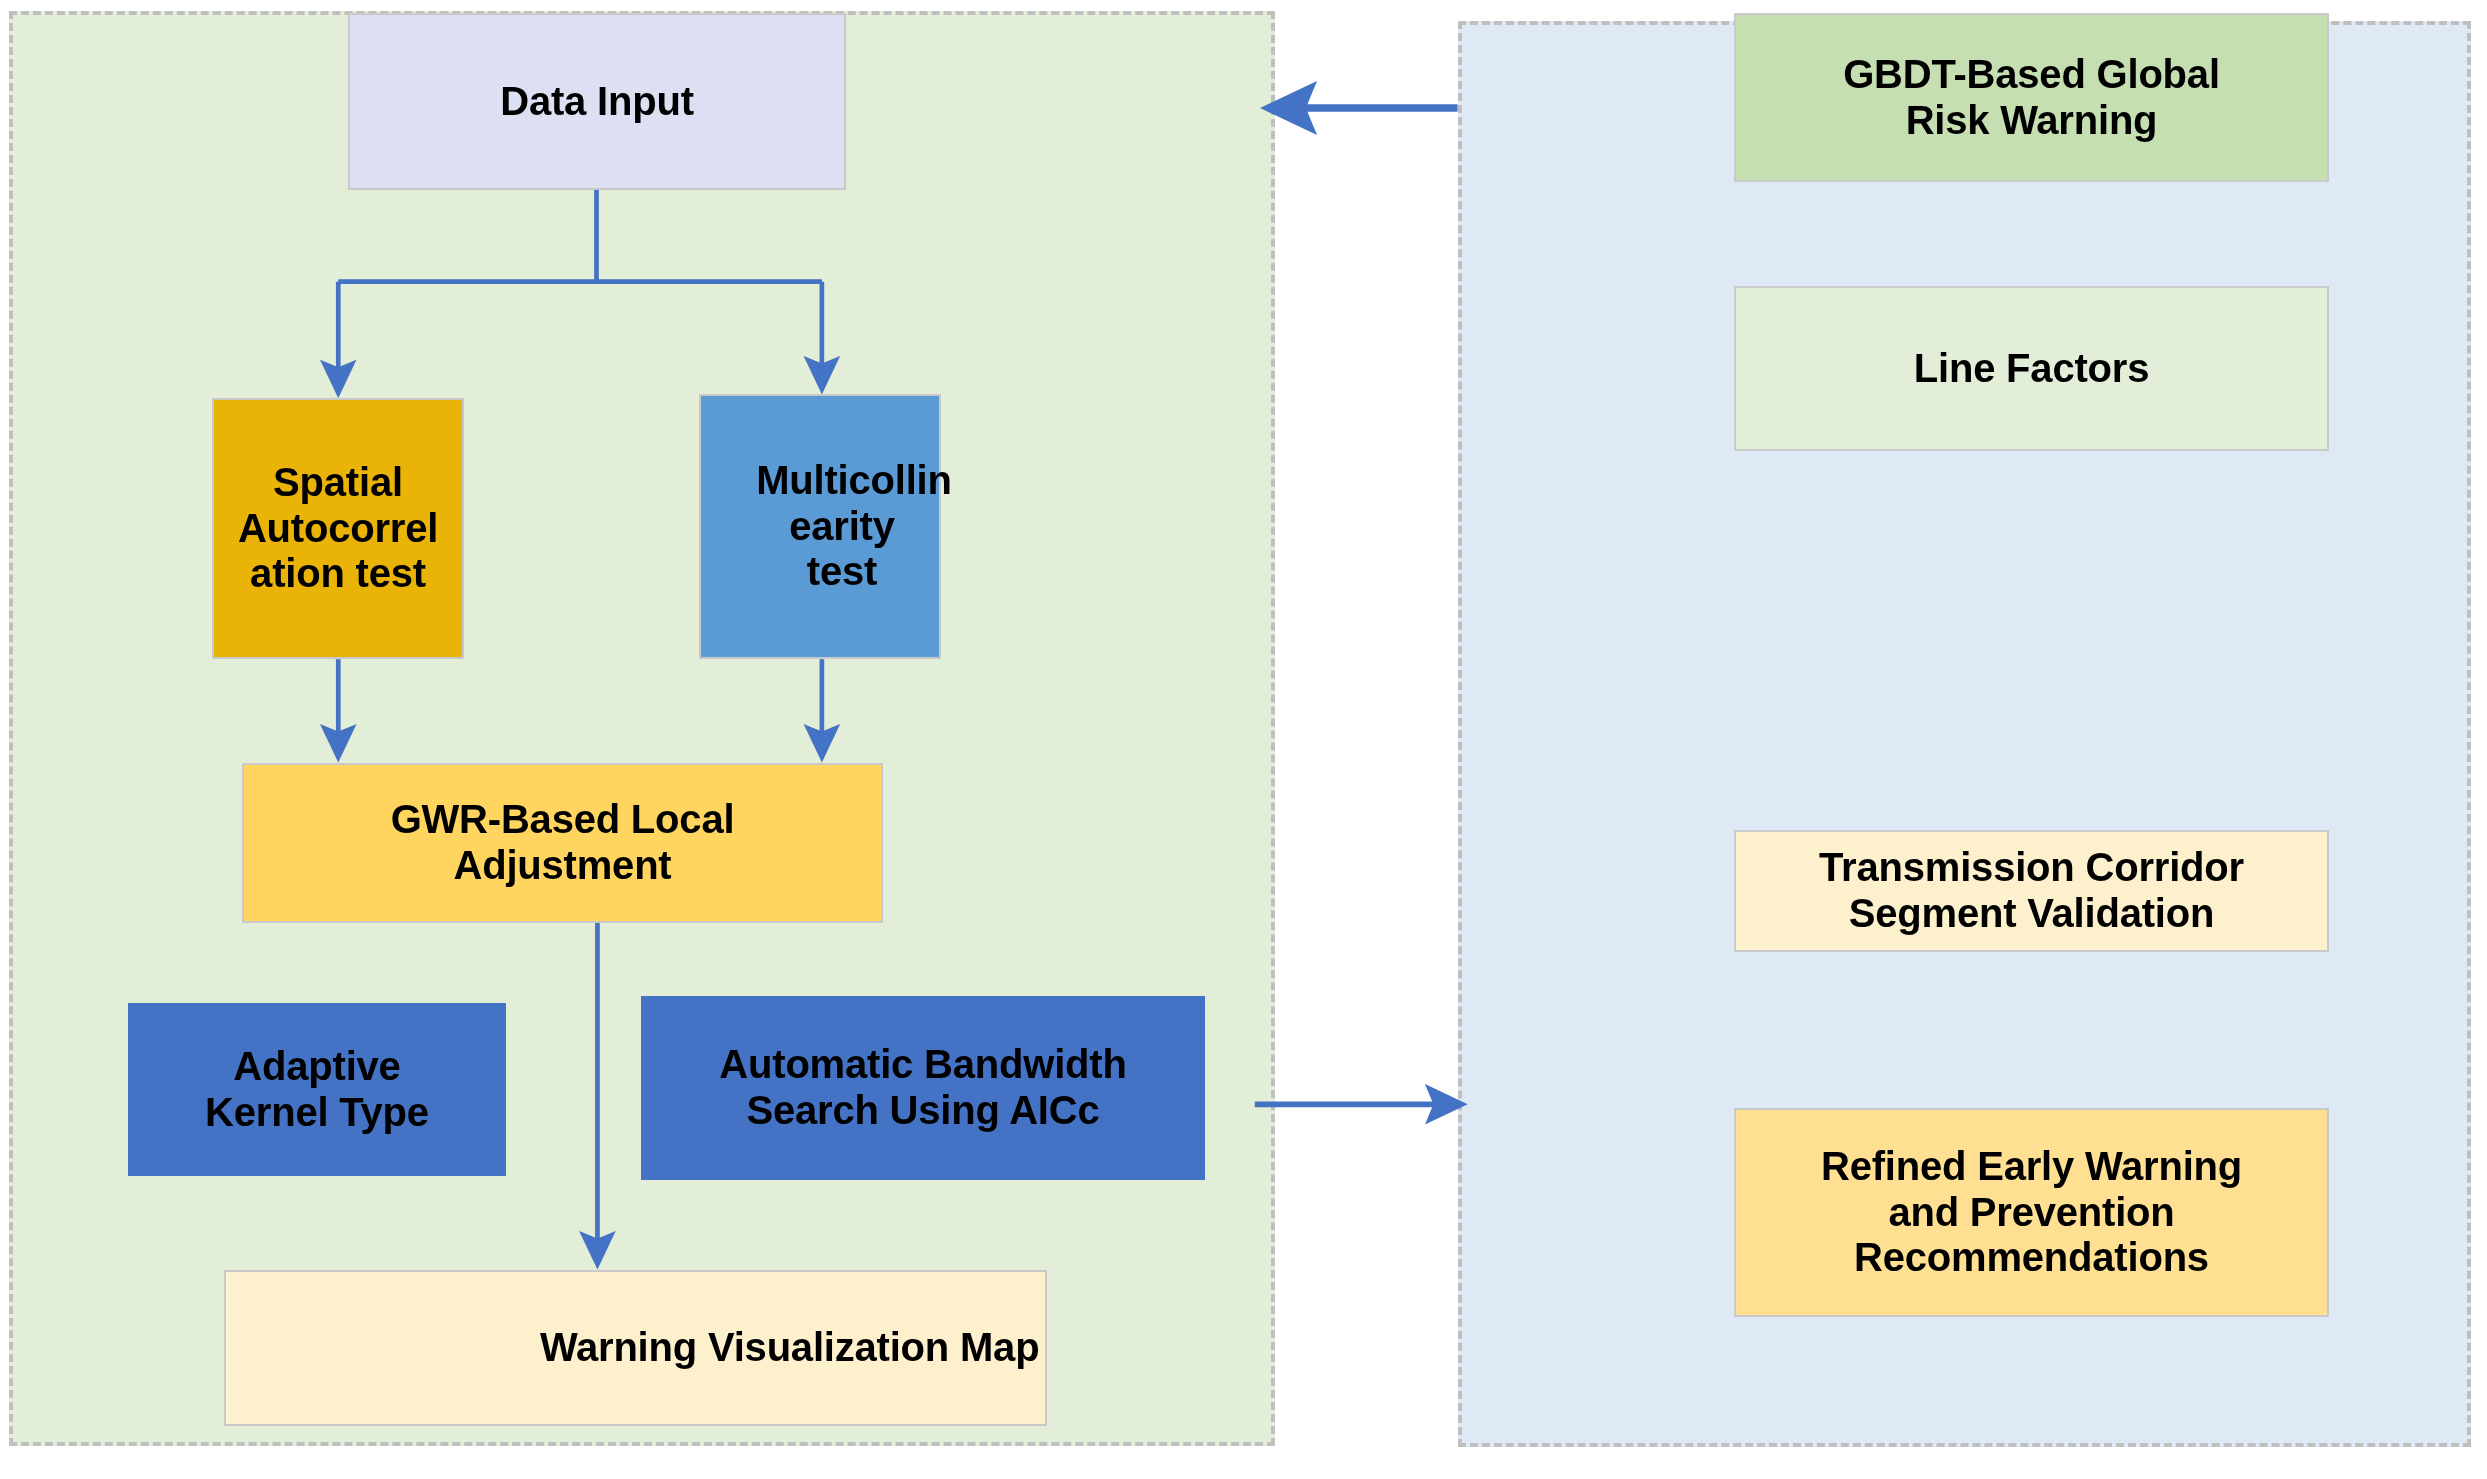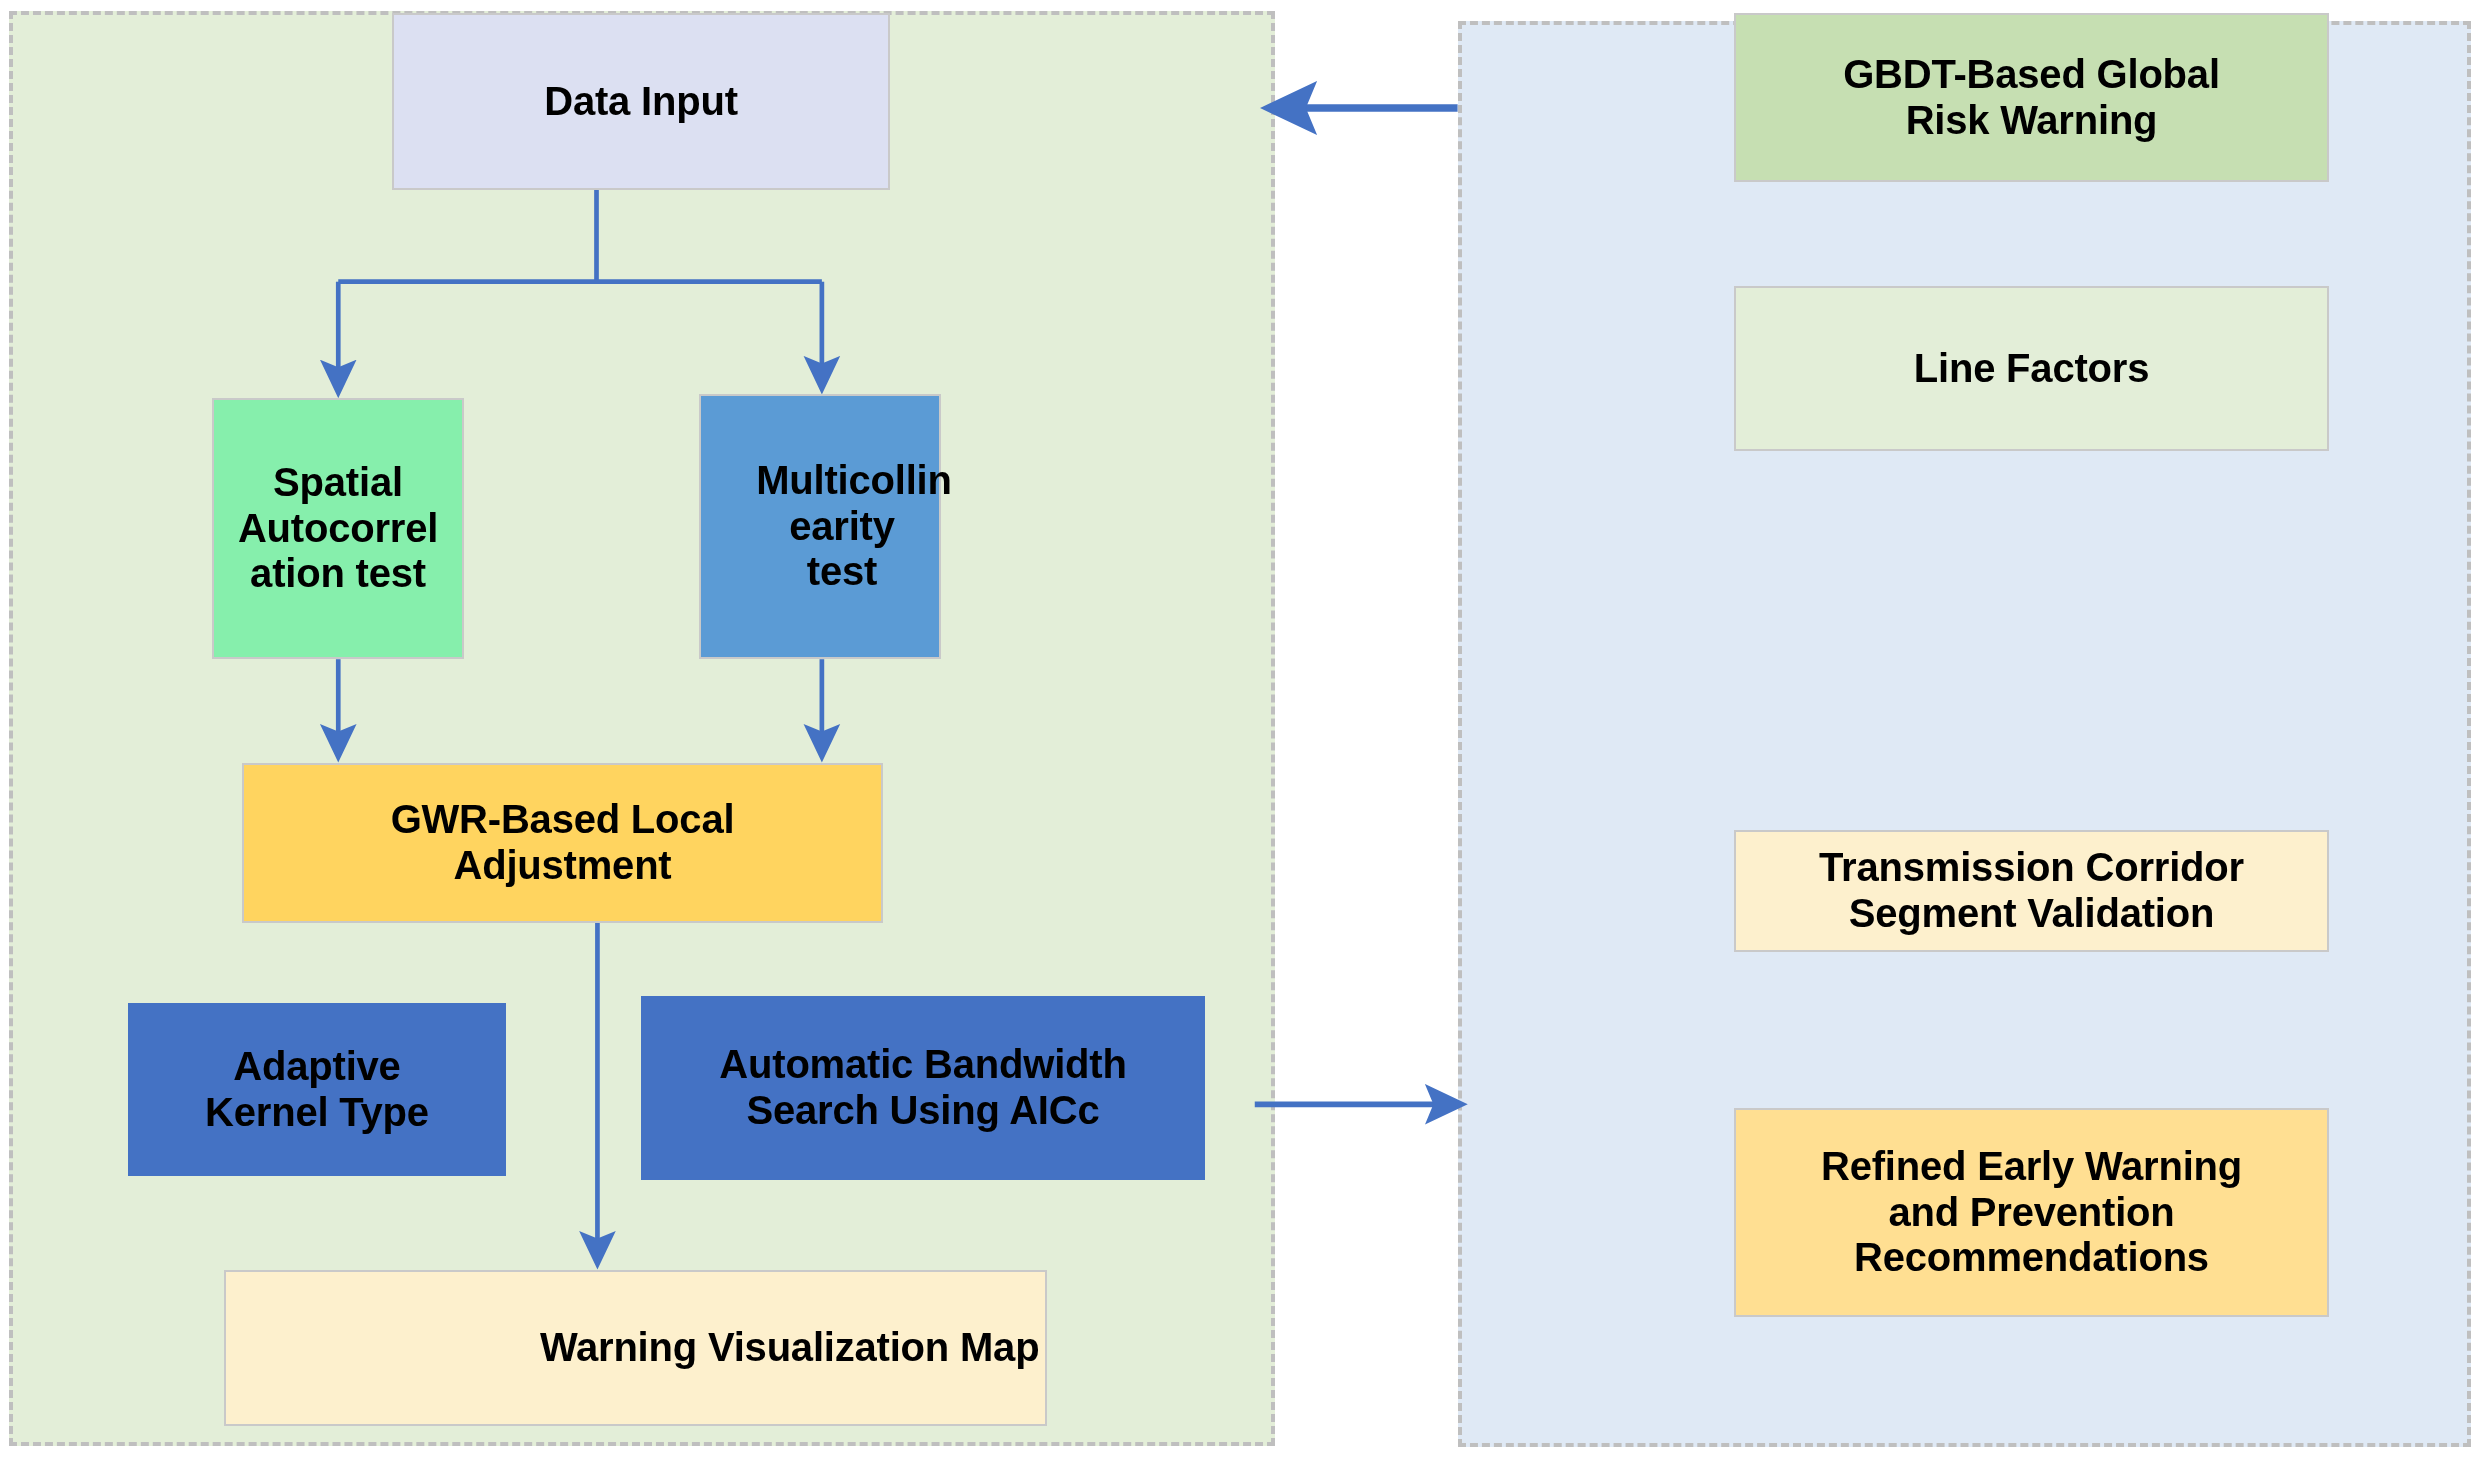--- a/index.html
+++ b/index.html
@@ -11,22 +11,22 @@
   #right-panel{left:1458px;top:20.7px;width:1013px;height:1426px;background:#dfe9f5;}
 
   .node{position:absolute;box-sizing:border-box;display:flex;align-items:center;
         justify-content:center;text-align:center;font-weight:bold;color:#000000;
         line-height:1.14;letter-spacing:-0.2px;}
   .node span{display:block;width:100%;padding:0 5.6px;box-sizing:border-box;}
 
   
   .bd{border:2.8px solid #c9c9c9;}
 
-  #n-data-input   {left:348px;  top:13px;   width:498px; height:177px; background:#dce0f2; font-size:40px;margin-left:44px;}
-  #n-spatial      {left:212px;  top:398px;  width:252px; height:261px; background:#86efac; font-size:40px;}
+  #n-data-input   {left:348px;  top:13px;   width:498px; height:177px; background:#dce0f2; font-size:40px;}
+  #n-spatial      {left:212px;  top:398px;  width:252px; height:261px; background:#eab308; font-size:40px;}
   #n-multicol     {left:699px;  top:394px;  width:242px; height:265px; background:#5b9bd5; font-size:40px;padding-left:44px;}
   #n-gwr          {left:242px;  top:763px;  width:641px; height:160px; background:#ffd45f; font-size:40px;}
   #n-adaptive     {left:128px;  top:1003px; width:378px; height:173px; background:#4472c4; font-size:40px;}
   #n-autobw       {left:641px;  top:996px; width:564px; height:184px; background:#4472c4; font-size:40px;}
   #n-warnmap      {left:224px;  top:1270px; width:823px; height:156px; background:#fdf0cd; font-size:40px;text-align:right;}
 
   #n-gbdt         {left:1734px; top:13px;   width:595px; height:169px; background:#c6dfb2; font-size:40px;}
   #n-onsite       {left:1734px; top:286px;  width:595px; height:165px; background:#e3eed8; font-size:40px;}
   #n-corridor     {left:1734px; top:830px;  width:595px; height:122px; background:#fdf0cd; font-size:40px;}
   #n-refined      {left:1734px; top:1108px; width:595px; height:209px; background:#ffdf92; font-size:40px;}

